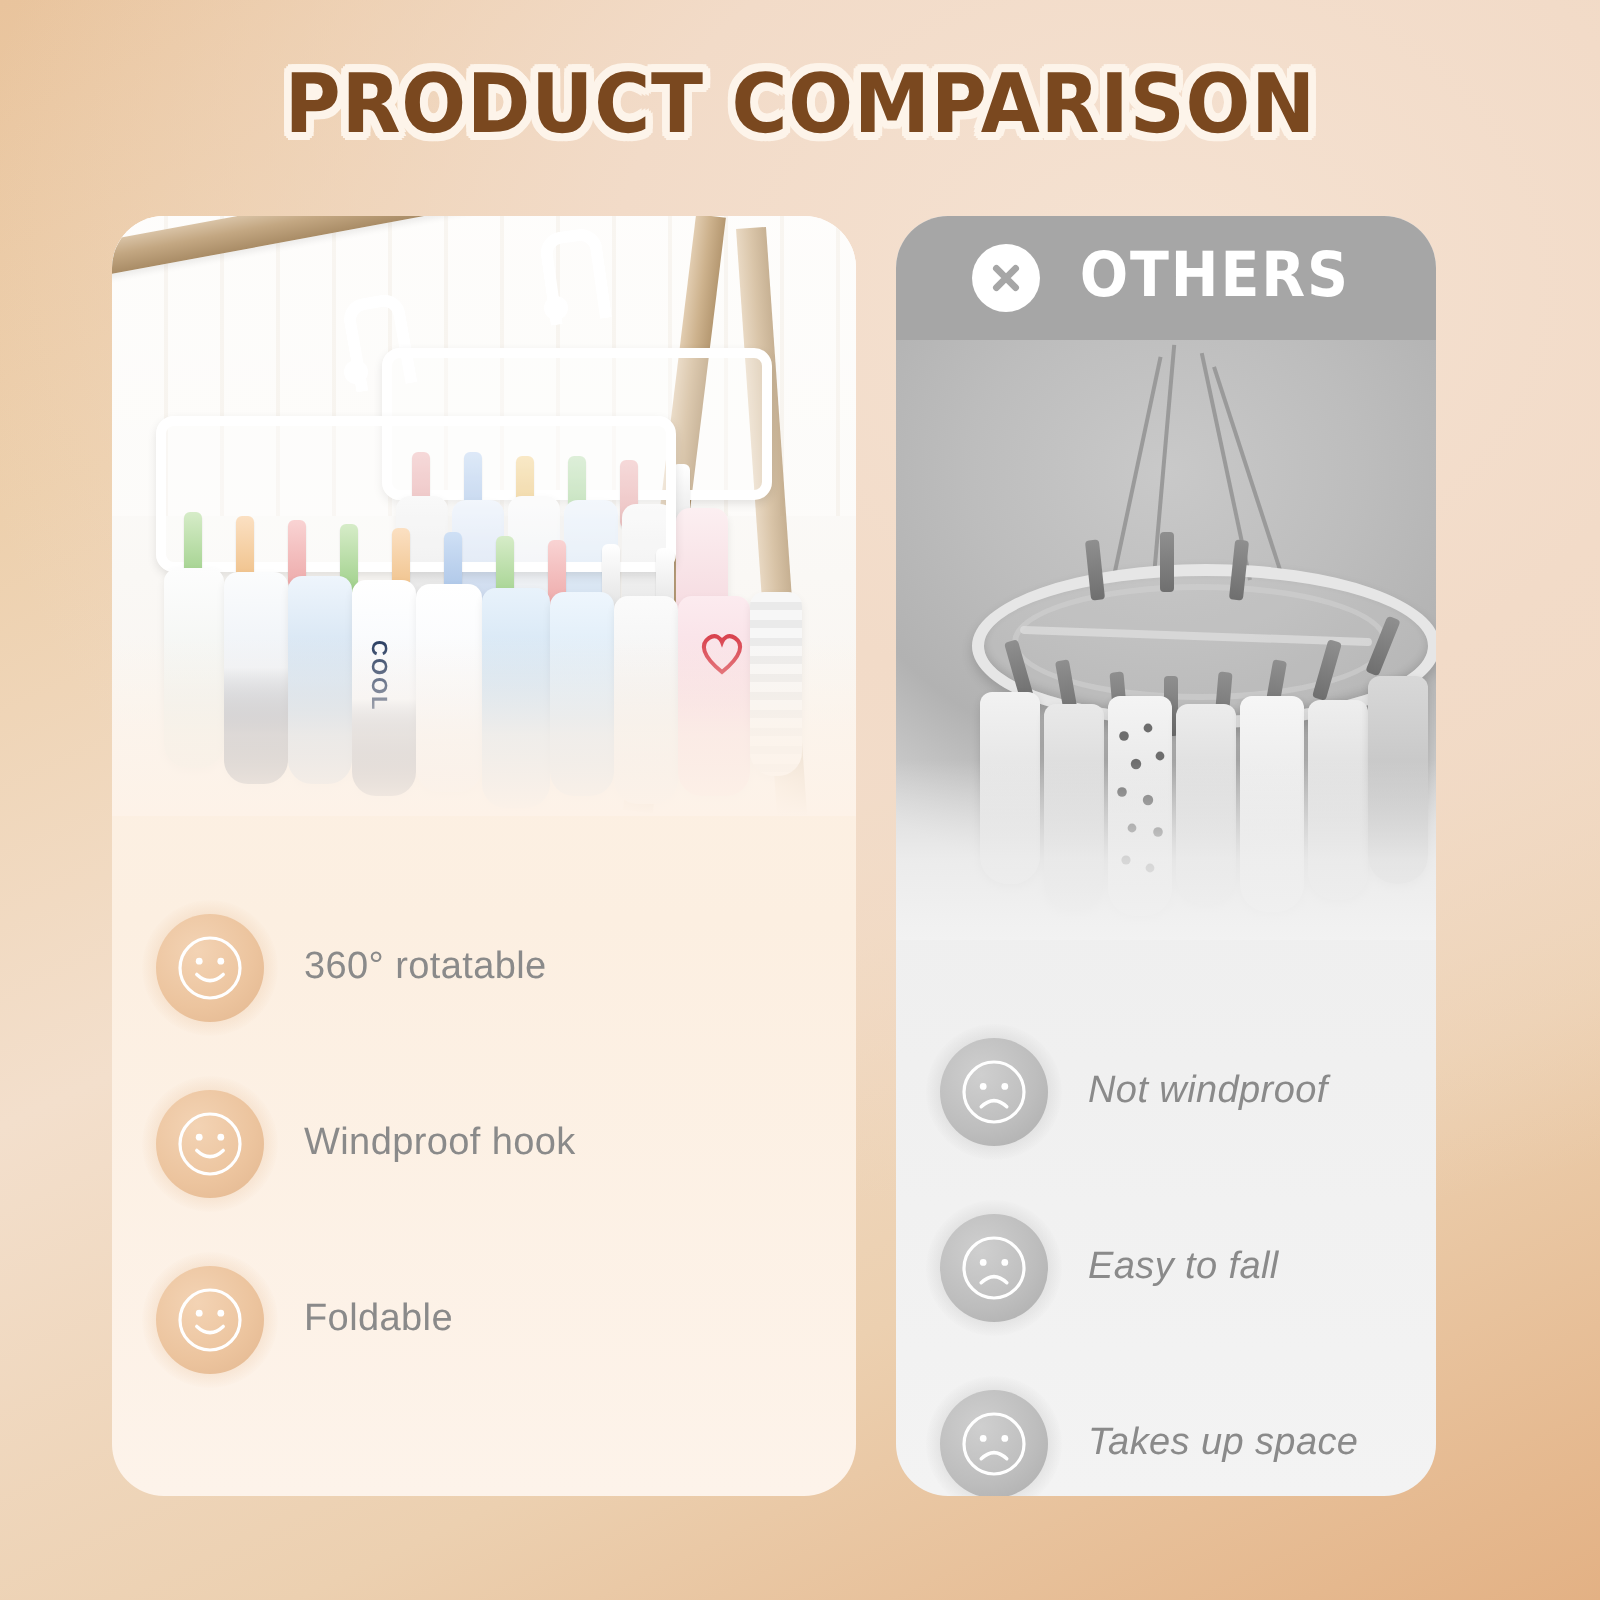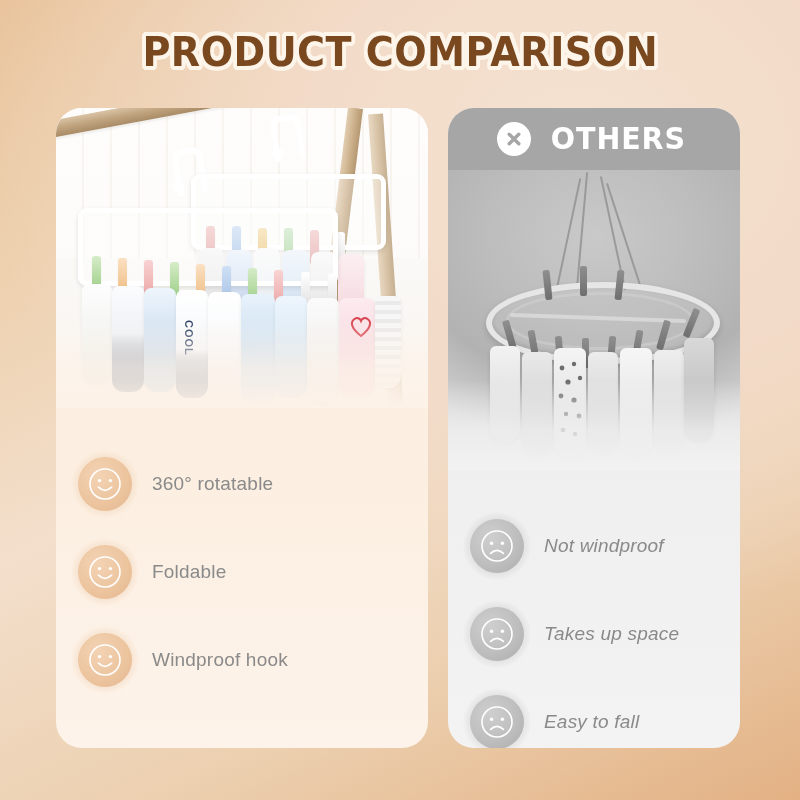--- a/index.html
+++ b/index.html
@@ -53,21 +53,21 @@
   
   .card {
     position: absolute;
     top: 108px;
     width: 372px;
     height: 640px;
     border-radius: 26px;
     overflow: hidden;
   }
   .card-ours  { left: 56px;  background: linear-gradient(180deg, #fdf3e9 0%, #fcefe1 55%, #fdf3ea 100%); }
-  .card-other { left: 448px; width: 292px; background: linear-gradient(180deg, #f2f2f2 0%, #efefef 55%, #f3f3f3 100%); }
+  .card-other { left: 448px; width: 270px; background: linear-gradient(180deg, #f2f2f2 0%, #efefef 55%, #f3f3f3 100%); }
 
   
   .card-header {
     position: relative;
     height: 62px;
     display: flex;
     align-items: center;
     justify-content: center;
     gap: 14px;
     z-index: 4;
@@ -378,33 +378,33 @@
 
       <div class="feature">
         <span class="face face-good">
           <svg width="40" height="40" viewBox="0 0 40 40">
             <circle cx="20" cy="20" r="15" fill="none" stroke="#ffffff" stroke-width="1.6"></circle>
             <circle cx="14.6" cy="16.6" r="1.7" fill="#ffffff"></circle>
             <circle cx="25.4" cy="16.6" r="1.7" fill="#ffffff"></circle>
             <path d="M13.4 23.2 Q20 29.4 26.6 23.2" fill="none" stroke="#ffffff" stroke-width="1.7" stroke-linecap="round"></path>
           </svg>
         </span>
-        <span class="feature-label">Foldable</span>
+        <span class="feature-label">Windproof hook</span>
       </div>
 
       <div class="feature">
         <span class="face face-good">
           <svg width="40" height="40" viewBox="0 0 40 40">
             <circle cx="20" cy="20" r="15" fill="none" stroke="#ffffff" stroke-width="1.6"></circle>
             <circle cx="14.6" cy="16.6" r="1.7" fill="#ffffff"></circle>
             <circle cx="25.4" cy="16.6" r="1.7" fill="#ffffff"></circle>
             <path d="M13.4 23.2 Q20 29.4 26.6 23.2" fill="none" stroke="#ffffff" stroke-width="1.7" stroke-linecap="round"></path>
           </svg>
         </span>
-        <span class="feature-label">Windproof hook</span>
+        <span class="feature-label">Foldable</span>
       </div>
 
     </div>
   </div>
 
   <div class="card card-other">
 
     <div class="card-header">
       <span class="badge-icon">
         <svg width="34" height="34" viewBox="0 0 34 34">
@@ -482,31 +482,31 @@
 
       <div class="feature">
         <span class="face face-bad">
           <svg width="40" height="40" viewBox="0 0 40 40">
             <circle cx="20" cy="20" r="15" fill="none" stroke="#ffffff" stroke-width="1.6"></circle>
             <circle cx="14.6" cy="17.2" r="1.7" fill="#ffffff"></circle>
             <circle cx="25.4" cy="17.2" r="1.7" fill="#ffffff"></circle>
             <path d="M13.6 27.4 Q20 21.2 26.4 27.4" fill="none" stroke="#ffffff" stroke-width="1.7" stroke-linecap="round"></path>
           </svg>
         </span>
-        <span class="feature-label">Takes up space</span>
+        <span class="feature-label">Easy to fall</span>
       </div>
 
       <div class="feature">
         <span class="face face-bad">
           <svg width="40" height="40" viewBox="0 0 40 40">
             <circle cx="20" cy="20" r="15" fill="none" stroke="#ffffff" stroke-width="1.6"></circle>
             <circle cx="14.6" cy="17.2" r="1.7" fill="#ffffff"></circle>
             <circle cx="25.4" cy="17.2" r="1.7" fill="#ffffff"></circle>
             <path d="M13.6 27.4 Q20 21.2 26.4 27.4" fill="none" stroke="#ffffff" stroke-width="1.7" stroke-linecap="round"></path>
           </svg>
         </span>
-        <span class="feature-label">Easy to fall</span>
+        <span class="feature-label">Takes up space</span>
       </div>
 
     </div>
   </div>
 
 </div>
 
 </body></html>

